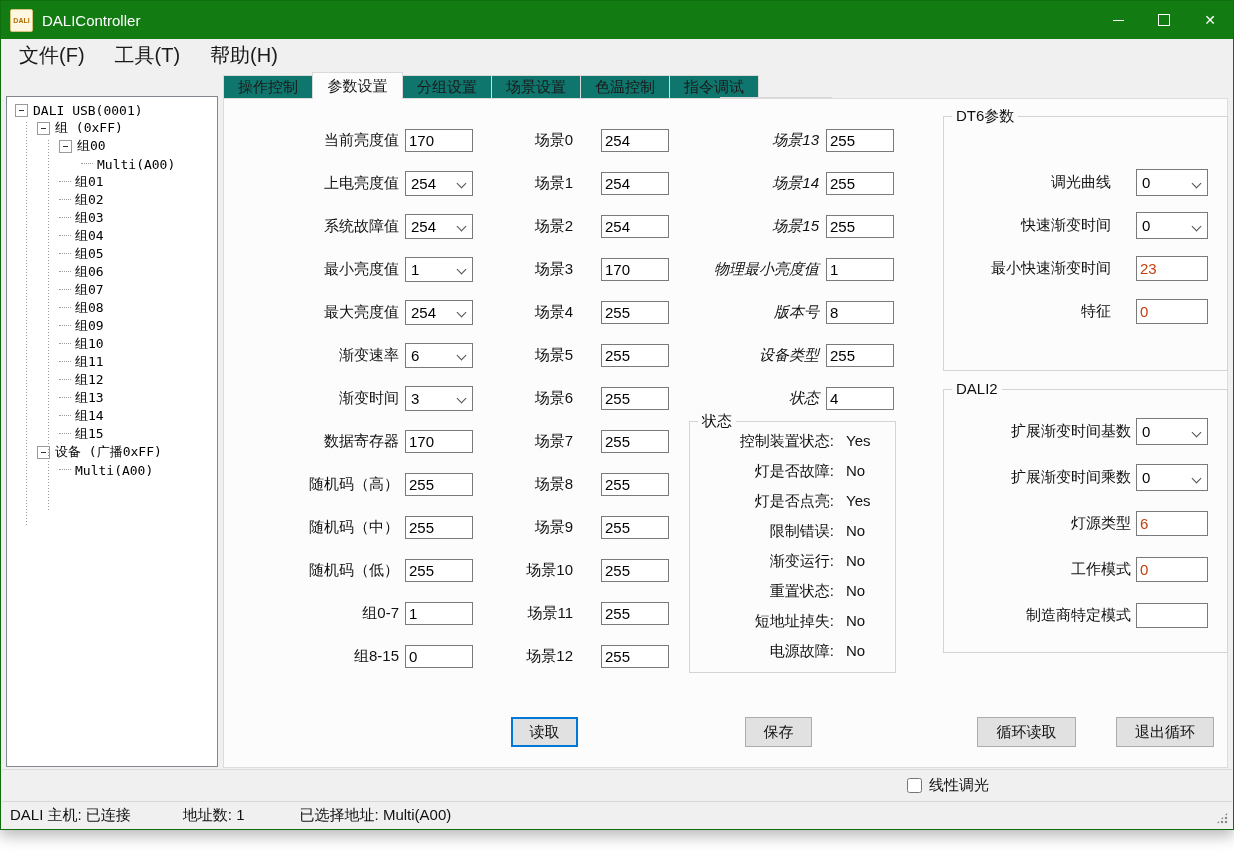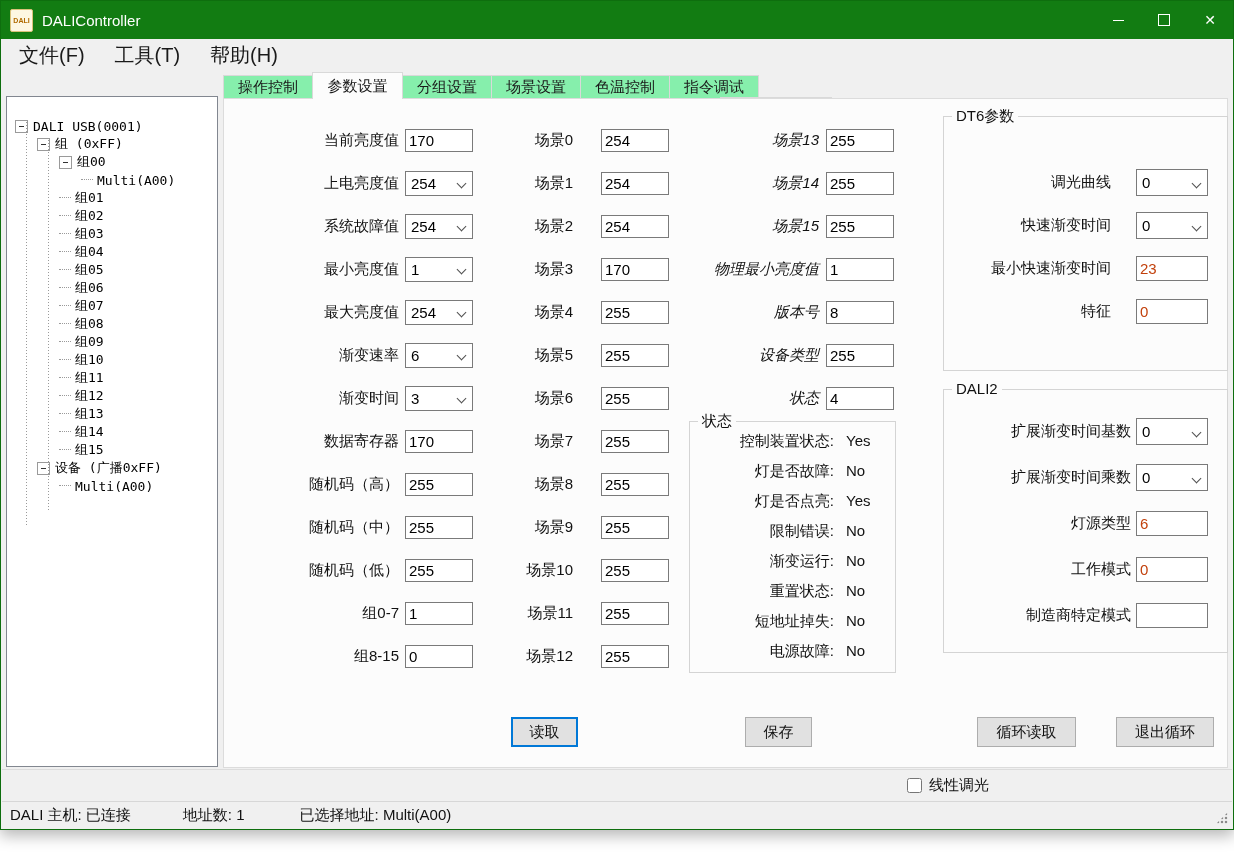--- a/index.html
+++ b/index.html
@@ -15,30 +15,30 @@
   .glyph-min{width:11px;height:1px;background:#fff;}
   .glyph-max{width:10px;height:10px;border:1px solid #fff;}
   .glyph-close{font-size:14px;color:#fff;line-height:1;}
 
   
   .menubar{position:absolute;left:1px;top:38px;width:1230px;height:33px;background:#f0f0f0;display:flex;align-items:center;}
   .menuitem{padding:5px 13px;font-size:20px;color:#1a1a1a;margin-left:4px;}
 
   
   .treepanel{position:absolute;left:5px;top:95px;width:210px;height:669px;background:#fff;border:1px solid #828790;overflow:hidden;font-family:"DejaVu Sans Mono",monospace;font-size:13px;color:#000;}
-  .tree{position:relative;padding-top:20px;}
+  .tree{position:relative;padding-top:4px;}
   .trow{display:flex;align-items:center;height:18px;white-space:nowrap;}
   .lv0{padding-left:8px;} .lv1{padding-left:30px;} .lv2{padding-left:52px;} .lv3{padding-left:74px;}
   .expander{width:11px;height:11px;border:1px solid #9a9a9a;background:#fff;display:flex;align-items:center;justify-content:center;margin-right:5px;flex:0 0 auto;}
   .expander i{display:block;width:5px;height:1px;background:#333;}
   .tick{width:12px;height:1px;border-top:1px dotted #9a9a9a;margin-right:4px;flex:0 0 auto;}
   .guide{position:absolute;width:1px;background-image:repeating-linear-gradient(to bottom,#9a9a9a 0 1px,transparent 1px 3px);}
 
   
-  .tab{position:absolute;height:23px;top:74px;background:#86efac;border:1px solid #d9d9d9;border-bottom:none;display:flex;align-items:center;justify-content:center;font-size:15px;color:#1a1a1a;box-sizing:border-box;}
+  .tab{position:absolute;height:23px;top:74px;background:#0f766e;border:1px solid #d9d9d9;border-bottom:none;display:flex;align-items:center;justify-content:center;font-size:15px;color:#1a1a1a;box-sizing:border-box;}
   .tab.active{top:71px;height:27px;background:#fcfcfc;z-index:5;}
 
   
   .panel{position:absolute;left:222px;top:97px;width:1005px;height:670px;background:#fcfcfc;border:1px solid #dcdcdc;box-sizing:border-box;}
 
   
   .col{position:absolute;display:flex;flex-direction:column;gap:18px;}
   .frow{display:flex;align-items:center;height:25px;}
   .lbl{font-size:15px;color:#111;text-align:right;flex:0 0 auto;}
   .c1 .lbl{width:162px;margin-right:6px;}

